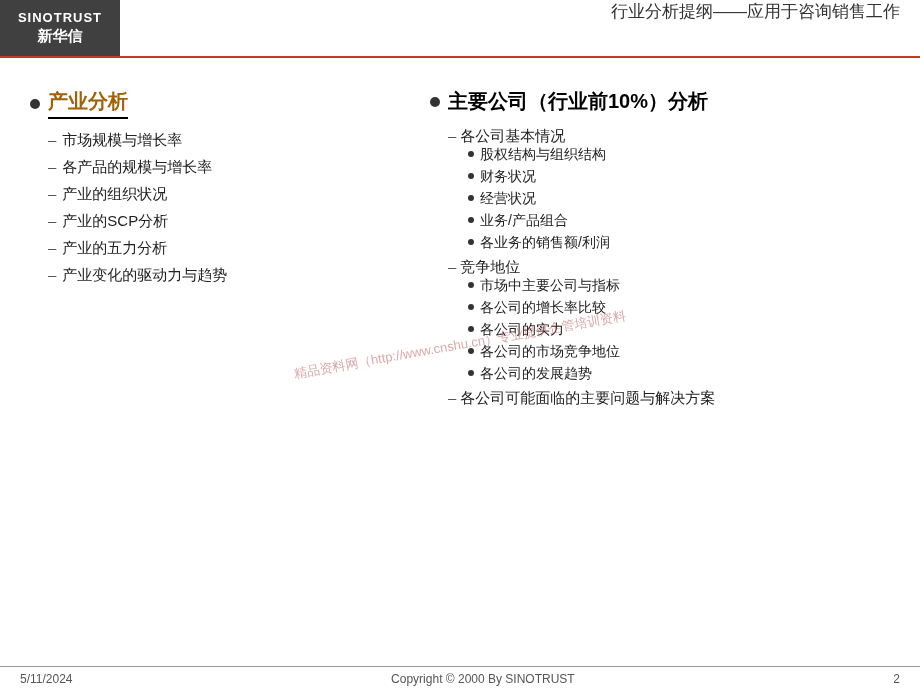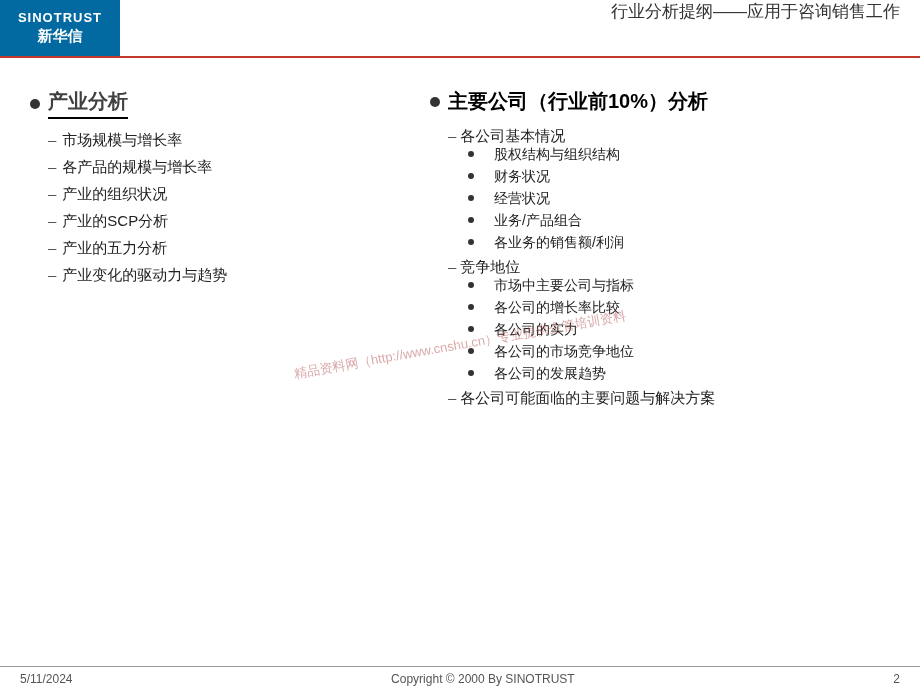--- a/index.html
+++ b/index.html
@@ -13,21 +13,21 @@
     }
 
     
     .header {
       display: flex;
       align-items: stretch;
       height: 58px;
       border-bottom: 2px solid #c0392b;
     }
     .logo-box {
-      background: #0369a1;
+      background: #404040;
       color: #fff;
       width: 120px;
       display: flex;
       flex-direction: column;
       align-items: center;
       justify-content: center;
       padding: 6px;
     }
     .logo-top {
       font-size: 13px;
@@ -76,21 +76,21 @@
     .bullet-main {
       width: 10px;
       height: 10px;
       background: #333;
       border-radius: 50%;
       flex-shrink: 0;
     }
     .section-title {
       font-size: 20px;
       font-weight: bold;
-      color: #404040;
+      color: #a16207;
       border-bottom: 2px solid #000;
       padding-bottom: 2px;
     }
 
     .sub-items {
       margin-left: 18px;
       list-style: none;
     }
     .sub-items li {
       display: flex;
@@ -131,21 +131,21 @@
     .right-sub .level2 {
       margin-left: 20px;
       list-style: none;
     }
     .right-sub .level2 li {
       margin-bottom: 4px;
       font-size: 14px;
       color: #222;
       display: flex;
       align-items: flex-start;
-      gap: 20px;
+      gap: 6px;
     }
     .small-bullet {
       width: 6px;
       height: 6px;
       background: #333;
       border-radius: 50%;
       margin-top: 5px;
       flex-shrink: 0;
     }
 

